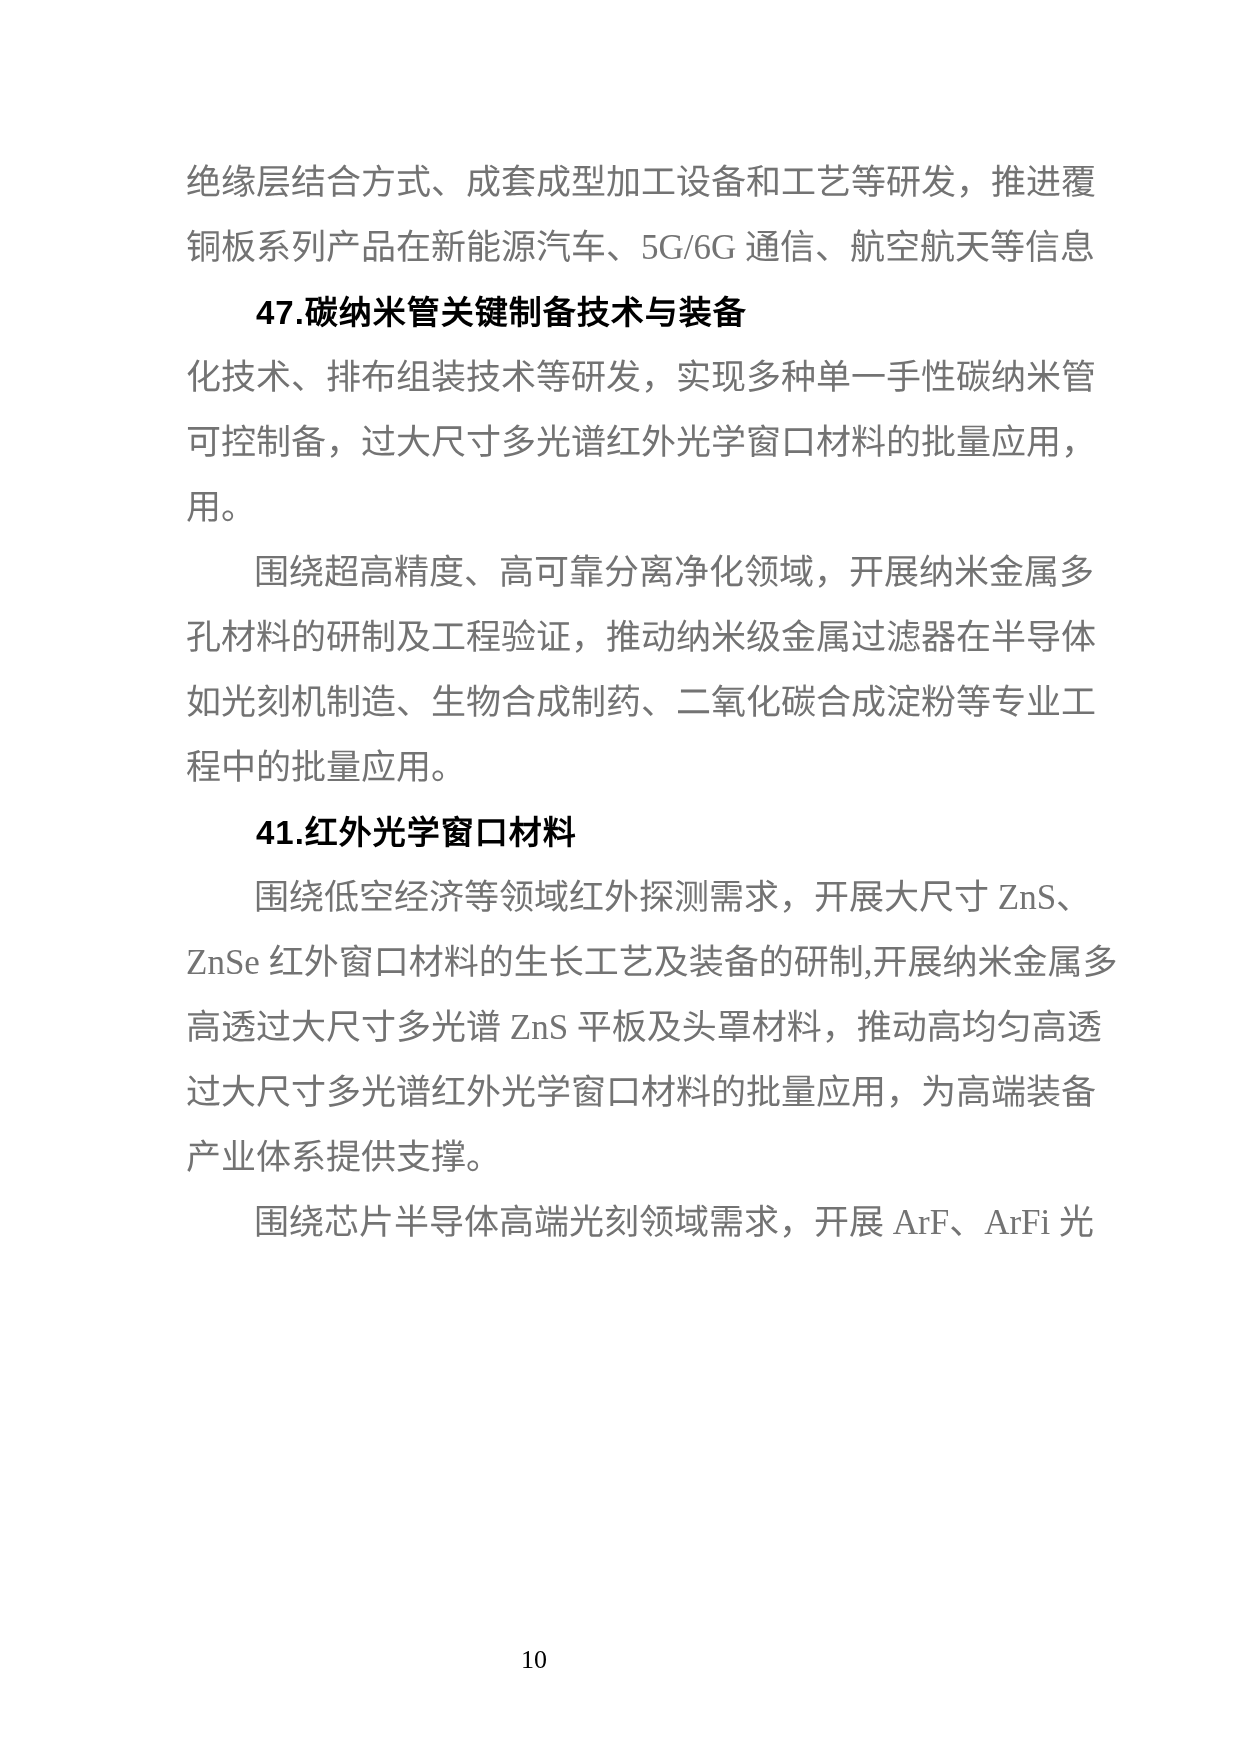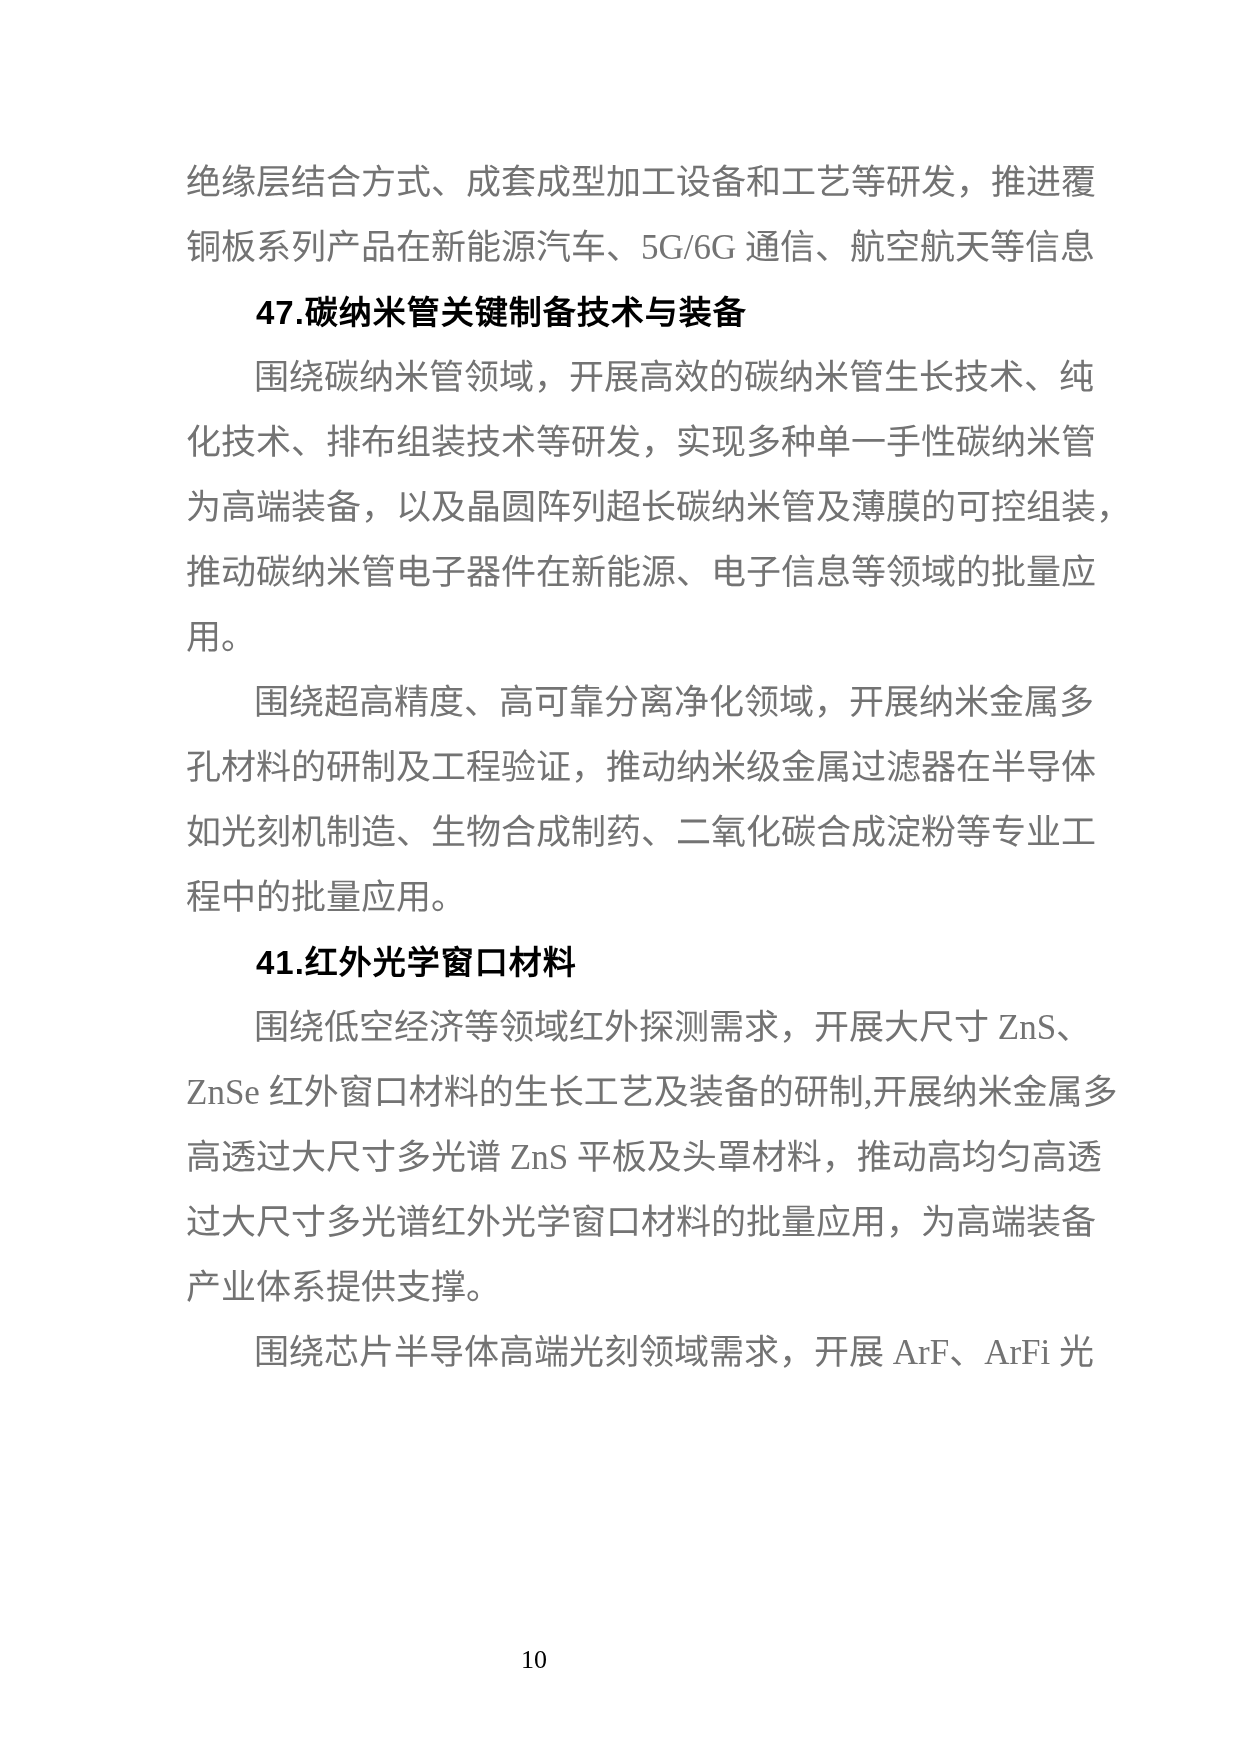--- a/index.html
+++ b/index.html
@@ -55,24 +55,22 @@
   }
 </style>
 </head>
 <body>
 
 <div class="page">
   <div class="content">
       <div class="line">绝缘层结合方式、成套成型加工设备和工艺等研发，推进覆</div>
       <div class="line">铜板系列产品在新能源汽车、5G/6G 通信、航空航天等信息</div>
       <div class="heading">47.碳纳米管关键制备技术与装备</div>
-      <div class="line first-indent">围绕碳纳米管领域，开展高效的碳纳米管生长技术、纯</div>
       <div class="line">化技术、排布组装技术等研发，实现多种单一手性碳纳米管</div>
-      <div class="line">为高端装备，以及晶圆阵列超长碳纳米管及薄膜的可控组装，</div>
-      <div class="line">推动碳纳米管电子器件在新能源、电子信息等领域的批量应</div>
+      <div class="line">可控制备，过大尺寸多光谱红外光学窗口材料的批量应用，</div>
       <div class="line last">用。</div>
       <div class="line first-indent">围绕超高精度、高可靠分离净化领域，开展纳米金属多</div>
       <div class="line">孔材料的研制及工程验证，推动纳米级金属过滤器在半导体</div>
       <div class="line">如光刻机制造、生物合成制药、二氧化碳合成淀粉等专业工</div>
       <div class="line last">程中的批量应用。</div>
       <div class="heading">41.红外光学窗口材料</div>
       <div class="line first-indent">围绕低空经济等领域红外探测需求，开展大尺寸 ZnS、</div>
       <div class="line">ZnSe 红外窗口材料的生长工艺及装备的研制,开展纳米金属多</div>
       <div class="line">高透过大尺寸多光谱 ZnS 平板及头罩材料，推动高均匀高透</div>
       <div class="line">过大尺寸多光谱红外光学窗口材料的批量应用，为高端装备</div>

